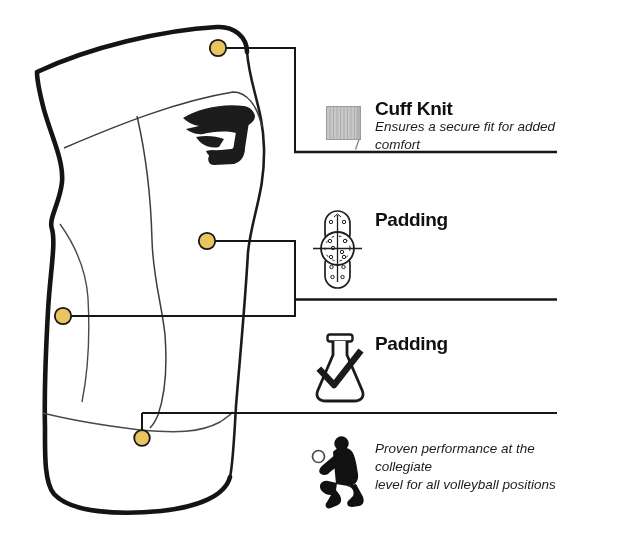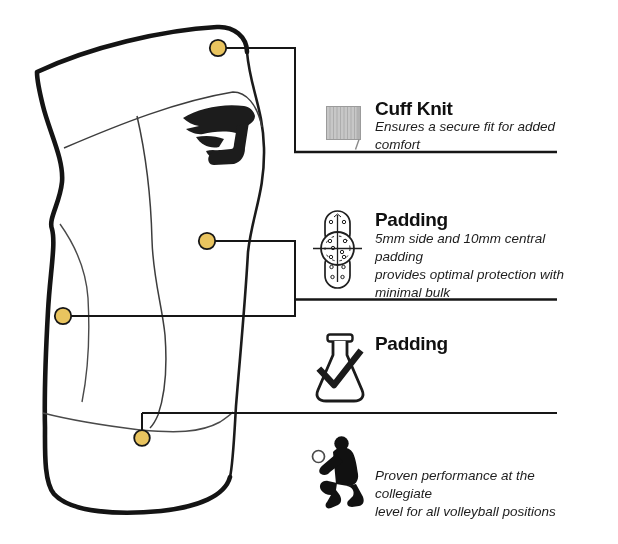--- a/index.html
+++ b/index.html
@@ -14,21 +14,21 @@
     font-weight:700;font-size:19px;line-height:1.12;color:#101010;letter-spacing:-0.3px;
   }
   .callout-desc{
     font-family:"Liberation Sans",sans-serif;
     font-style:italic;font-size:13.5px;line-height:18px;color:#1d1d1d;
     white-space:pre-line;width:215px;
   }
   .t1{left:375px;top:98px;}  .d1{left:375px;top:118px;}
   .t2{left:375px;top:209px;} .d2{left:375px;top:230px;}
   .t3{left:375px;top:333px;} .d3{left:375px;top:356px;}
-  .t4{left:375px;top:433px;} .d4{left:375px;top:467px;}
+  .t4{left:375px;top:433px;} .d4{left:375px;top:440px;}
 </style>
 </head>
 <body>
 
 <div class="canvas">
 
   <svg class="diagram-svg" viewBox="0 0 618 544">
 
     <g>
 
@@ -144,22 +144,19 @@
                L 336,490 Z"></path>
       <path d="M 347,486 C 352,487 355,491 353,496 L 348,501 C 346,504 348,507 352,507
                L 359,506 C 364,505 365,500 362,495 L 356,484 Z"></path>
     </g>
   </svg>
 
   <div class="callout t1 callout-title">Cuff Knit</div>
   <div class="callout d1 callout-desc">Ensures a secure fit for added comfort</div>
 
   <div class="callout t2 callout-title">Padding</div>
-  <div class="callout d2 callout-desc">5mm side and 10mm central padding
-provides optimal protection with
-minimal bulk</div>
 
   <div class="callout t3 callout-title">Padding</div>
 
   <div class="callout d4 callout-desc">Proven performance at the collegiate
 level for all volleyball positions</div>
 
 </div>
 
 </body></html>

